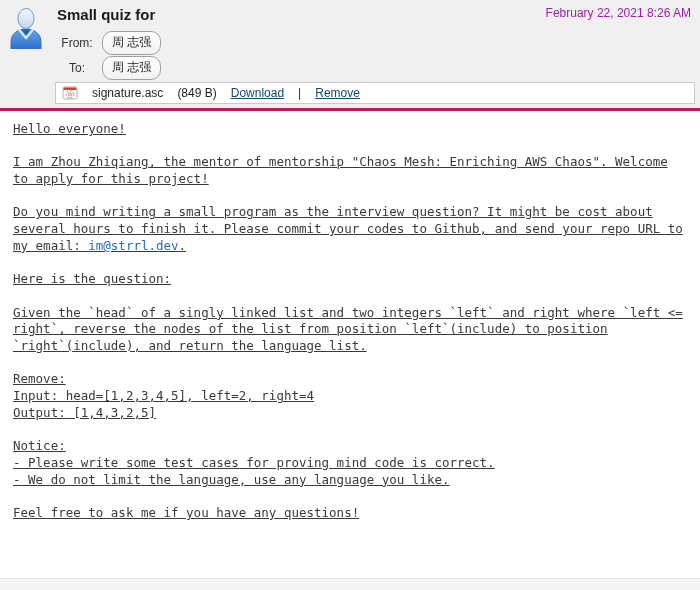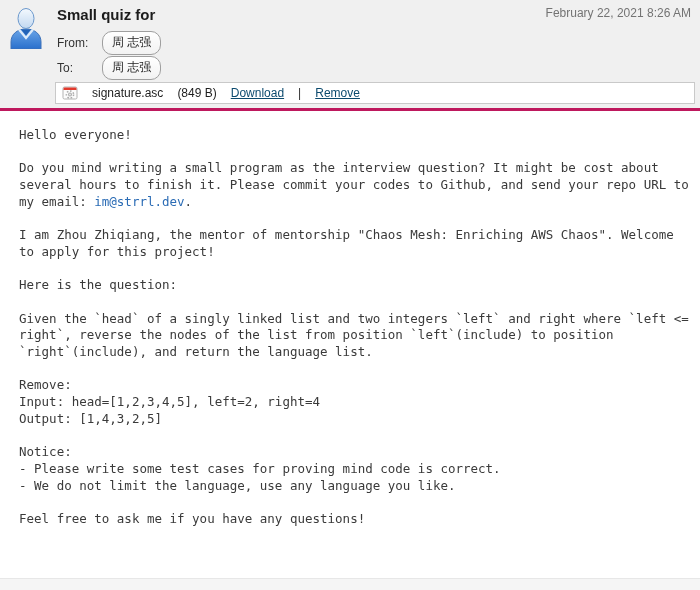--- a/index.html
+++ b/index.html
@@ -4,43 +4,43 @@
 <style>
   html, body { margin:0; padding:0; }
   body { font-family:"Liberation Sans", sans-serif; }
   .window { position:relative; width:700px; height:590px; background:#ffffff; overflow:hidden; }
 
   
   .header { position:absolute; top:0; left:0; right:0; height:111px;
             background:#f0f0f0; border-bottom:3px solid #be185d; box-sizing:border-box; }
   .avatar { position:absolute; left:8px; top:7px; }
   .subject { position:absolute; left:57px; top:6px; font-size:15px; font-weight:bold; color:#1c1c1c; }
-  .date { position:absolute; right:9px; top:6px; font-size:12px; color:#737373; }
+  .date { position:absolute; right:9px; top:6px; font-size:12px; color:#a21caf; }
   .addr-row { position:absolute; left:57px; display:flex; align-items:center; }
   .addr-row.from { top:31px; }
   .addr-row.to { top:56px; }
-  .addr-label { width:40px; text-align:left; font-size:12px; color:#333333; margin-right:5px; }
+  .addr-label { width:40px; text-align:center; font-size:12px; color:#333333; margin-right:5px; }
   .pill { border:1px solid #9f9f9f; border-radius:10px;
           background:linear-gradient(#ffffff,#f2f2f2);
           padding:2px 9px 3px 9px; font-size:12px; color:#1e1e1e; cursor:pointer; }
 
   
   .attachment-bar { position:absolute; left:55px; right:5px; top:82px; height:22px;
                     box-sizing:border-box; background:#ffffff; border:1px solid #c9c9c9;
                     display:flex; align-items:center; padding:0 6px; gap:14px;
                     font-size:12px; color:#1e1e1e; }
   .att-link { color:#0c4a6e; text-decoration:underline; cursor:pointer; }
   .att-sep { color:#333333; }
 
   
   .body-area { position:absolute; top:111px; left:0; right:0; bottom:12px;
                background:#ffffff; padding:4px 7px; box-sizing:border-box; overflow:hidden;
                font-family:"DejaVu Sans Mono", monospace; font-size:12.5px;
                line-height:16.7px; color:#3a3a3a; }
-  .para { margin:12px; }
+  .para { margin:6px;text-decoration:underline; }
   .para + .para { margin-top:16.7px; }
   .line { white-space:pre; }
   .email-link { color:#2b6cb5; text-decoration:none; cursor:pointer; }
 
   
   .footer-strip { position:absolute; left:0; right:0; bottom:0; height:12px;
                   background:#f5f5f5; border-top:1px solid #e7e7e7; box-sizing:border-box; }
 </style>
 </head>
 <body>
@@ -99,28 +99,28 @@
     </div>
   </div>
 
   <div class="body-area">
 
     <div class="para">
       <div class="line">Hello everyone!</div>
     </div>
 
     <div class="para">
+      <div class="line">I am Zhou Zhiqiang, the mentor of mentorship "Chaos Mesh: Enriching AWS Chaos". Welcome</div>
+      <div class="line">to apply for this project!</div>
+    </div>
+
+    <div class="para">
       <div class="line">Do you mind writing a small program as the interview question? It might be cost about</div>
       <div class="line">several hours to finish it. Please commit your codes to Github, and send your repo URL to</div>
       <div class="line"><span>my email: </span><a class="email-link">im@strrl.dev</a><span>.</span></div>
-    </div>
-
-    <div class="para">
-      <div class="line">I am Zhou Zhiqiang, the mentor of mentorship "Chaos Mesh: Enriching AWS Chaos". Welcome</div>
-      <div class="line">to apply for this project!</div>
     </div>
 
     <div class="para">
       <div class="line">Here is the question:</div>
     </div>
 
     <div class="para">
       <div class="line">Given the `head` of a singly linked list and two integers `left` and right where `left &lt;=</div>
       <div class="line">right`, reverse the nodes of the list from position `left`(include) to position</div>
       <div class="line">`right`(include), and return the language list.</div>

